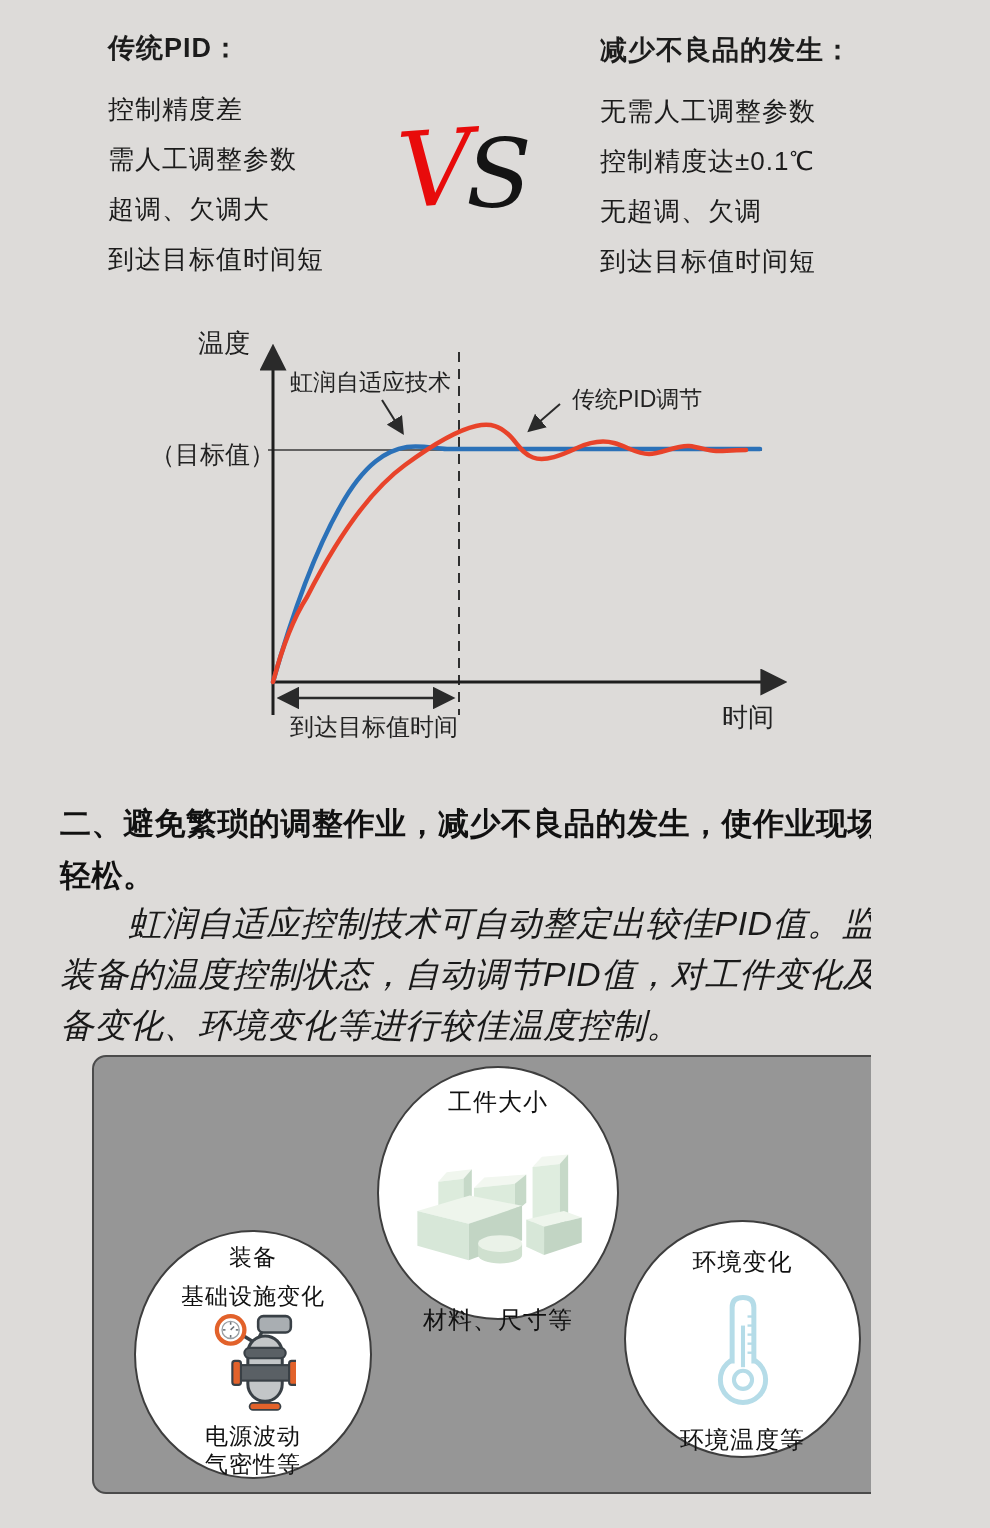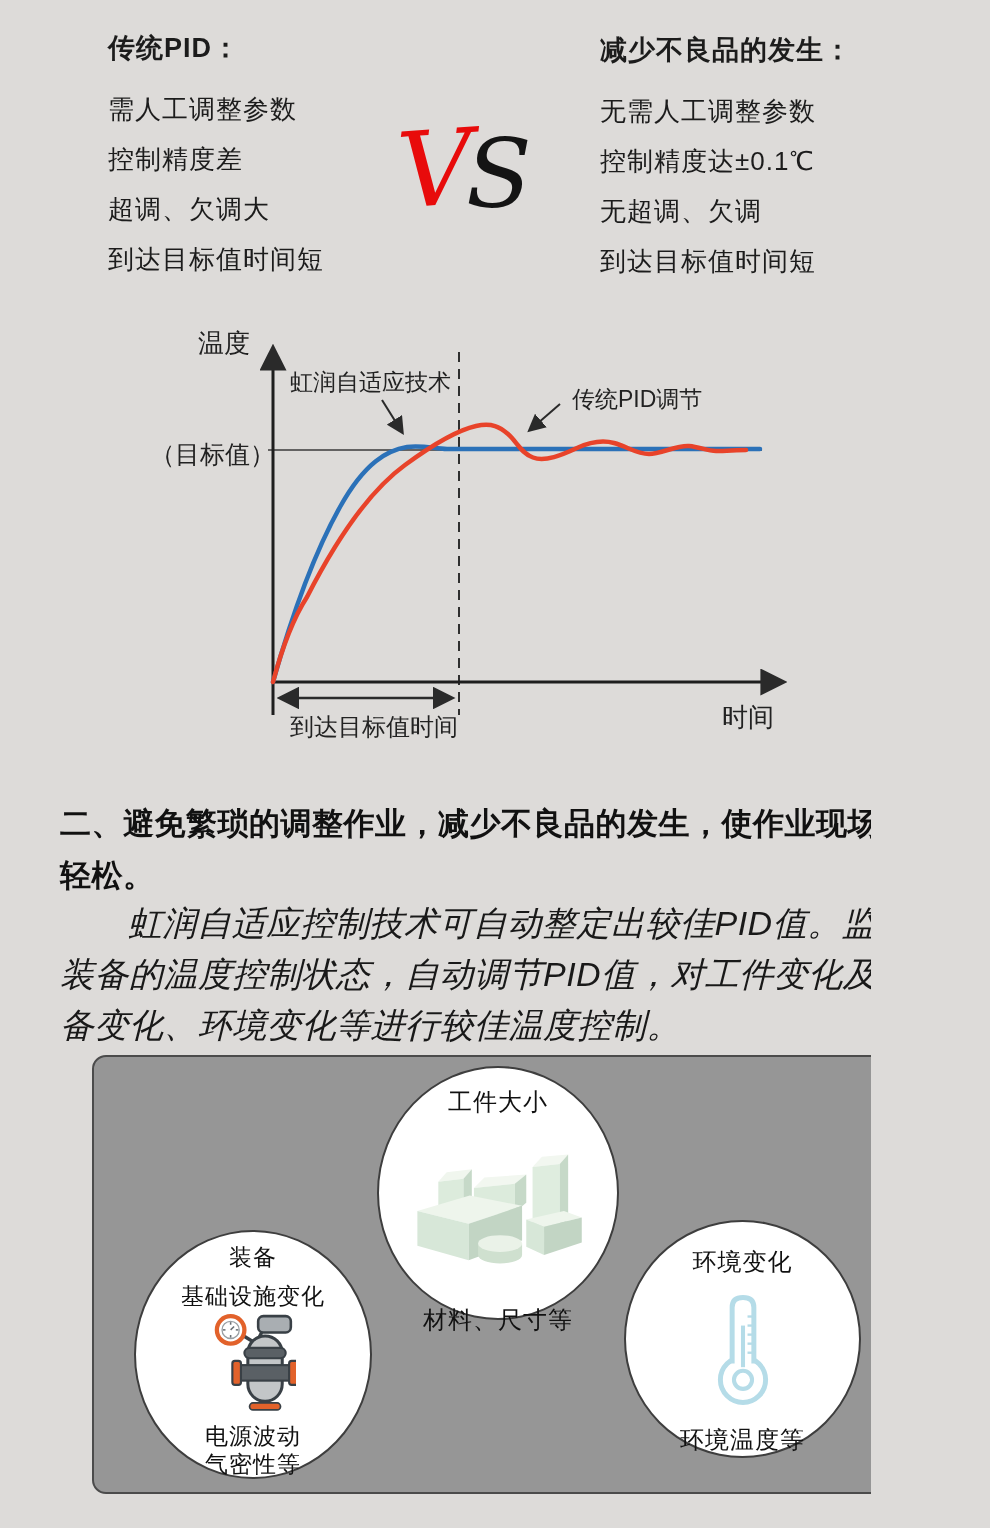--- a/index.html
+++ b/index.html
@@ -44,22 +44,22 @@
   .icon-box{display:flex; align-items:center; justify-content:center;}
 </style>
 </head>
 <body>
 
 <div class="page">
 
   <div class="cmp-col left">
     <div class="cmp-title">传统PID：</div>
     <div class="cmp-items">
+      <div class="cmp-item">控制精度差</div>
       <div class="cmp-item">需人工调整参数</div>
-      <div class="cmp-item">控制精度差</div>
       <div class="cmp-item">超调、欠调大</div>
       <div class="cmp-item">到达目标值时间短</div>
     </div>
   </div>
 
   <div class="vs-wrap">
     <span class="vs-v">V</span>
     <span class="vs-s">S</span>
   </div>
 

